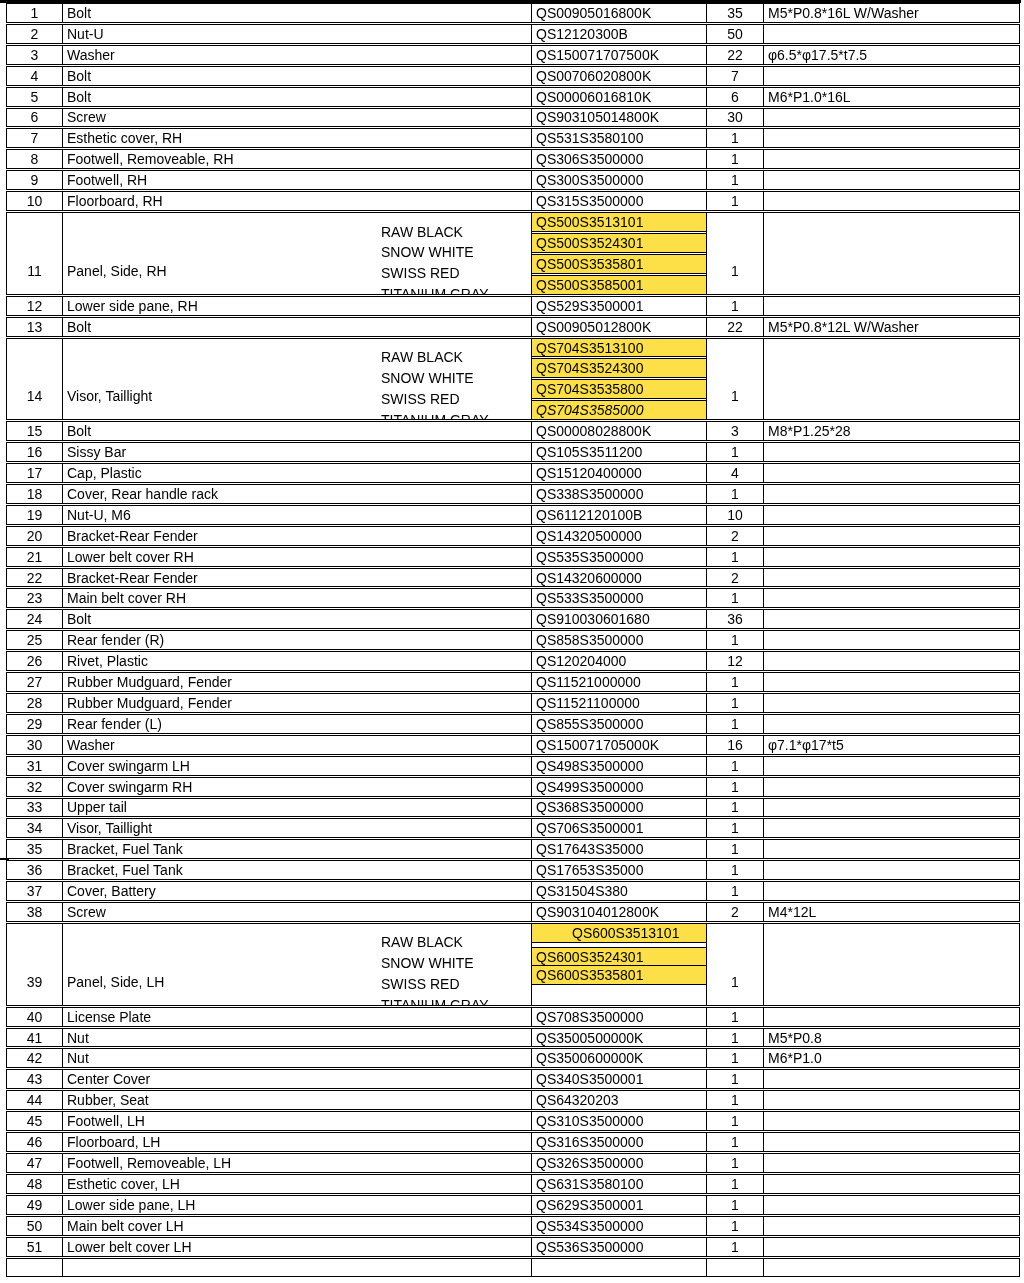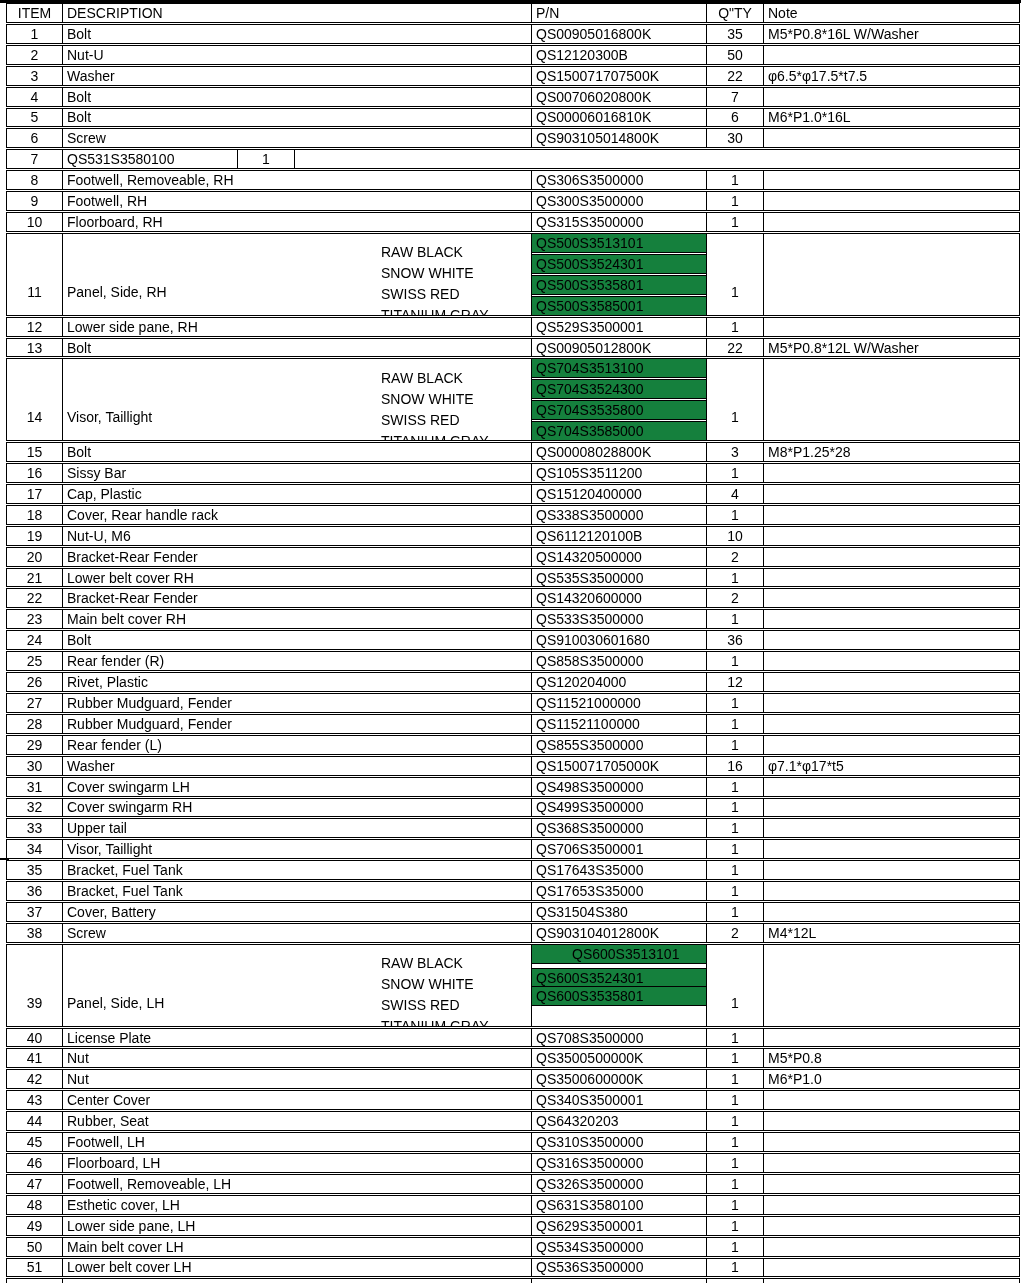--- a/index.html
+++ b/index.html
@@ -61,38 +61,31 @@
   .vline {
     height: 20.92px; display: flex; align-items: center;
   }
   .sub-pn {
     position: absolute; left: -1px; right: -1px;
     height: 19.92px;
     box-sizing: border-box;
     border: 1px solid #000;
     display: flex; align-items: center;
     padding-left: 4px;
-    background: #15803d;
+    background: #fde047;
   }
 </style>
 </head>
 <body>
 
 <div class="page">
   <div class="topbar"></div>
   <div class="pagebreak-tick"></div>
   <div id="parts-table">
       <div class="row">
-        <div class="cell c-item">ITEM</div>
-        <div class="cell c-desc" style="justify-content: flex-start;">DESCRIPTION</div>
-        <div class="cell c-pn" style="justify-content: flex-start;">P/N</div>
-        <div class="cell c-qty">Q"TY</div>
-        <div class="cell c-note" style="justify-content: flex-start;">Note</div>
-      </div>
-      <div class="row">
         <div class="cell c-item">1</div>
         <div class="cell c-desc">Bolt</div>
         <div class="cell c-pn">QS00905016800K</div>
         <div class="cell c-qty">35</div>
         <div class="cell c-note">M5*P0.8*16L W/Washer</div>
       </div>
       <div class="row">
         <div class="cell c-item">2</div>
         <div class="cell c-desc">Nut-U</div>
         <div class="cell c-pn">QS12120300B</div>
@@ -122,20 +115,21 @@
       </div>
       <div class="row">
         <div class="cell c-item">6</div>
         <div class="cell c-desc">Screw</div>
         <div class="cell c-pn">QS903105014800K</div>
         <div class="cell c-qty">30</div>
         <div class="cell c-note"></div>
       </div>
       <div class="row">
         <div class="cell c-item">7</div>
+        <div class="cell c-desc">Esthetic cover, RH</div>
         <div class="cell c-pn">QS531S3580100</div>
         <div class="cell c-qty">1</div>
         <div class="cell c-note"></div>
       </div>
       <div class="row">
         <div class="cell c-item">8</div>
         <div class="cell c-desc">Footwell, Removeable, RH</div>
         <div class="cell c-pn">QS306S3500000</div>
         <div class="cell c-qty">1</div>
         <div class="cell c-note"></div>
@@ -202,21 +196,21 @@
             <div class="vline">RAW BLACK</div>
             <div class="vline">SNOW WHITE</div>
             <div class="vline">SWISS RED</div>
             <div class="vline">TITANIUM GRAY</div>
           </div>
         </div>
         <div class="cell c-pn">
           <div class="sub-pn" style="top: -1px;">QS704S3513100</div>
           <div class="sub-pn" style="top: 19.92px;">QS704S3524300</div>
           <div class="sub-pn" style="top: 40.84px;">QS704S3535800</div>
-          <div class="sub-pn" style="top: 61.76px;">QS704S3585000</div>
+          <div class="sub-pn" style="top: 61.76px; font-style: italic;">QS704S3585000</div>
         </div>
         <div class="cell c-qty">
           <div class="line1">1</div>
         </div>
         <div class="cell c-note"></div>
       </div>
       <div class="row">
         <div class="cell c-item">15</div>
         <div class="cell c-desc">Bolt</div>
         <div class="cell c-pn">QS00008028800K</div>

